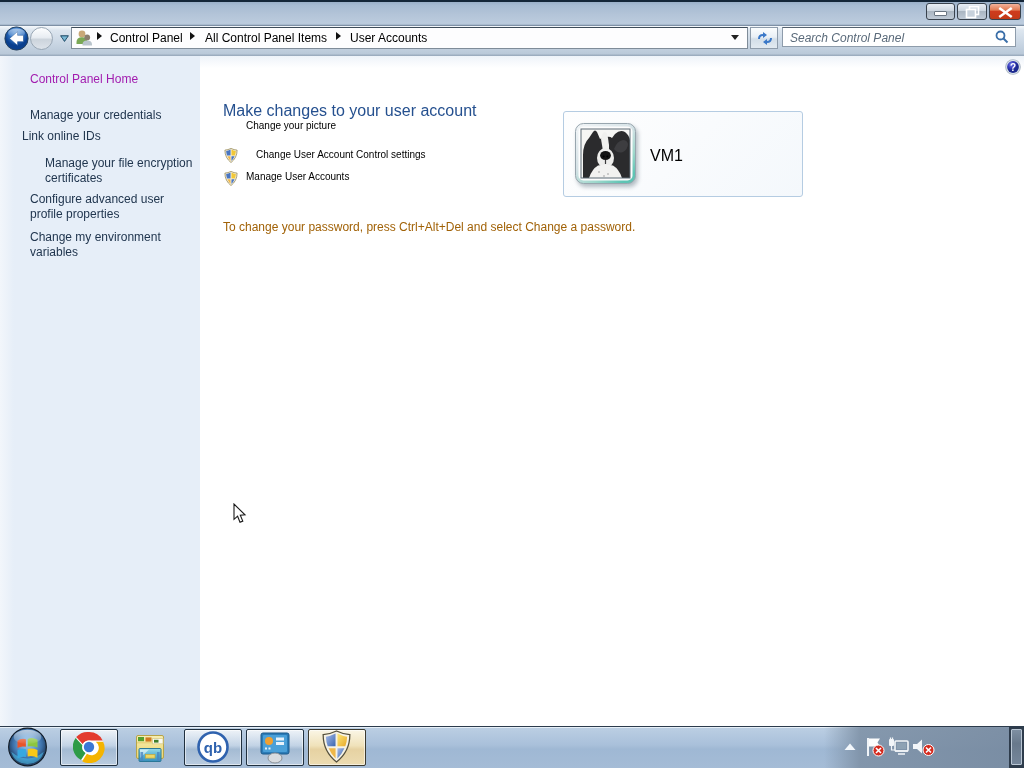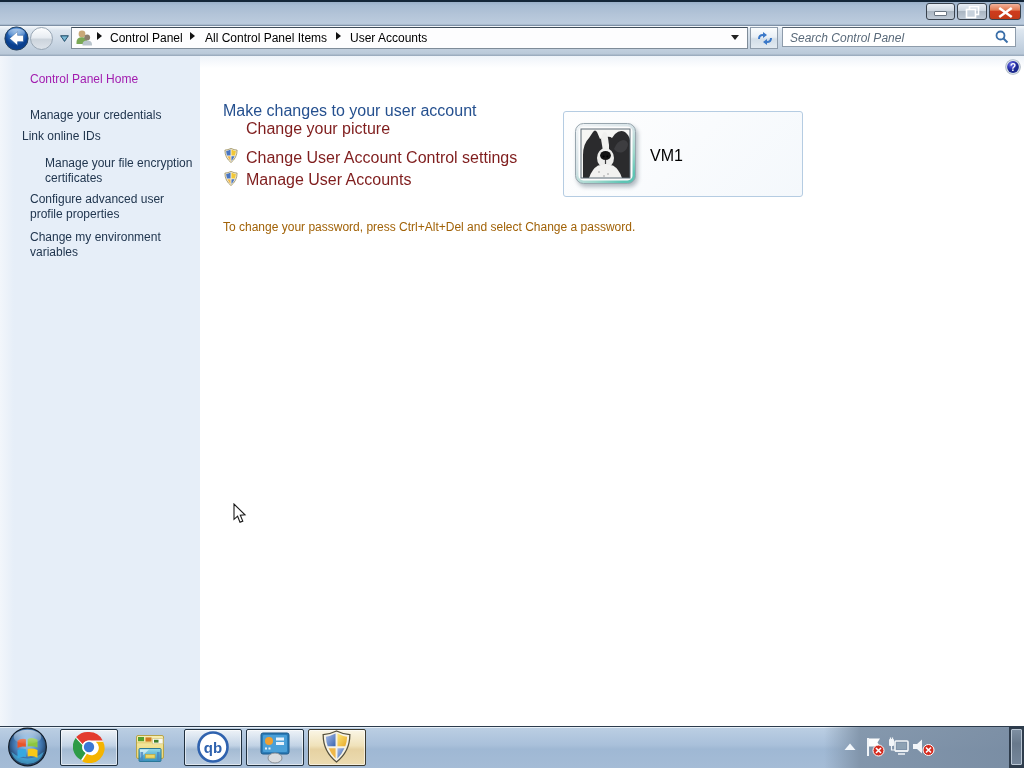--- a/index.html
+++ b/index.html
@@ -32,21 +32,21 @@
 #refreshbtn { left:750px; top:27px; width:28px; height:22px; background:linear-gradient(to bottom,#fbfdfe 0%,#e9f0f6 45%,#d3dee8 55%,#e2eaf1 100%); border:1px solid #8e9cab; }
 #searchbox { left:782px; top:27px; width:234px; height:20px; background:#fff; border:1px solid #8e9cab; border-top-color:#55626f; }
 #searchtext { left:790px; top:31px; font-size:12px; font-style:italic; color:#5a6a7a;text-align:center; }
 
 
 #content { left:0; top:56px; width:1024px; height:670px; background:linear-gradient(to bottom,#eef3f9 0%,#ffffff 12px,#ffffff 100%); }
 #sidebar { left:0; top:56px; width:200px; height:670px; background:linear-gradient(to right,#f2f6fb 0%,#e6eef8 7%,#e6eef8 100%); }
 .sbitem { font-size:12px; color:#21364f; line-height:15px; }
 #sbhome { left:30px; top:72px; color:#a21caf; }
 #main-heading { left:223px; top:79px; font-size:16px; color:#25508f;margin-top:23px; }
-.bluelink { font-size:16px; color:#7f1d1d; }
+.bluelink { font-size:10px; color:#000000; }
 #userbox { left:563px; top:111px; width:240px; height:86px; background:linear-gradient(135deg,#fefefe 0%,#f4f8fc 100%); border:1px solid #b5cce2; border-radius:3px; }
 #vm1 { left:650px; top:147px; font-size:16px; color:#000; }
 #paragraph { left:223px; top:220px; font-size:12px; color:#a16207; }
 #helpicon { left:1005px; top:59px; width:16px; height:16px; }
 #cursor { left:233px; top:503px; width:14px; height:21px; }
 
 
 #taskbar { left:0; top:726px; width:1024px; height:42px;
   background:linear-gradient(to bottom,#bdd0e4 0%,#a9c0da 45%,#9fb8d4 55%,#a5bcd6 100%); }
 #taskbar .topline { left:0; top:0; width:1024px; height:1px; background:#2c3b4c; }
@@ -140,21 +140,21 @@
 
 <div class="abs" id="main-heading">Make changes to your user account</div>
 <div class="abs bluelink" style="left:246px; top:120px;">Change your picture</div>
 <svg class="abs shieldsm" style="left:224px;top:148px" width="14" height="15" viewBox="0 0 30 34">
   <path d="M15 1 Q22 4.4 28.8 4.8 Q28.8 22 15 33 Q1.2 22 1.2 4.8 Q8 4.4 15 1 Z" fill="#f8f4e6" stroke="#8a7a40" stroke-width="1.6"></path>
   <path d="M14 3.6 Q9 6.2 4 6.8 Q4.2 12 5.9 16.8 L14 16.8 Z" fill="#4a76c0"></path>
   <path d="M16 3.6 Q21 6.2 26 6.8 Q25.8 12 24.1 16.8 L16 16.8 Z" fill="#f2c838"></path>
   <path d="M6.8 18.8 L14 18.8 L14 29.4 Q9.8 25.4 6.8 18.8 Z" fill="#f0b848"></path>
   <path d="M23.2 18.8 L16 18.8 L16 29.4 Q20.2 25.4 23.2 18.8 Z" fill="#4a76c0"></path>
 </svg>
-<div class="abs bluelink" style="left:246px; top:149px;">Change User Account Control settings</div>
+<div class="abs bluelink" style="left:256px; top:149px;">Change User Account Control settings</div>
 <svg class="abs shieldsm" style="left:224px;top:171px" width="14" height="15" viewBox="0 0 30 34">
   <path d="M15 1 Q22 4.4 28.8 4.8 Q28.8 22 15 33 Q1.2 22 1.2 4.8 Q8 4.4 15 1 Z" fill="#f8f4e6" stroke="#8a7a40" stroke-width="1.6"></path>
   <path d="M14 3.6 Q9 6.2 4 6.8 Q4.2 12 5.9 16.8 L14 16.8 Z" fill="#4a76c0"></path>
   <path d="M16 3.6 Q21 6.2 26 6.8 Q25.8 12 24.1 16.8 L16 16.8 Z" fill="#f2c838"></path>
   <path d="M6.8 18.8 L14 18.8 L14 29.4 Q9.8 25.4 6.8 18.8 Z" fill="#f0b848"></path>
   <path d="M23.2 18.8 L16 18.8 L16 29.4 Q20.2 25.4 23.2 18.8 Z" fill="#4a76c0"></path>
 </svg>
 <div class="abs bluelink" style="left:246px; top:171px;">Manage User Accounts</div>
 
 <div class="abs" id="userbox"></div>

